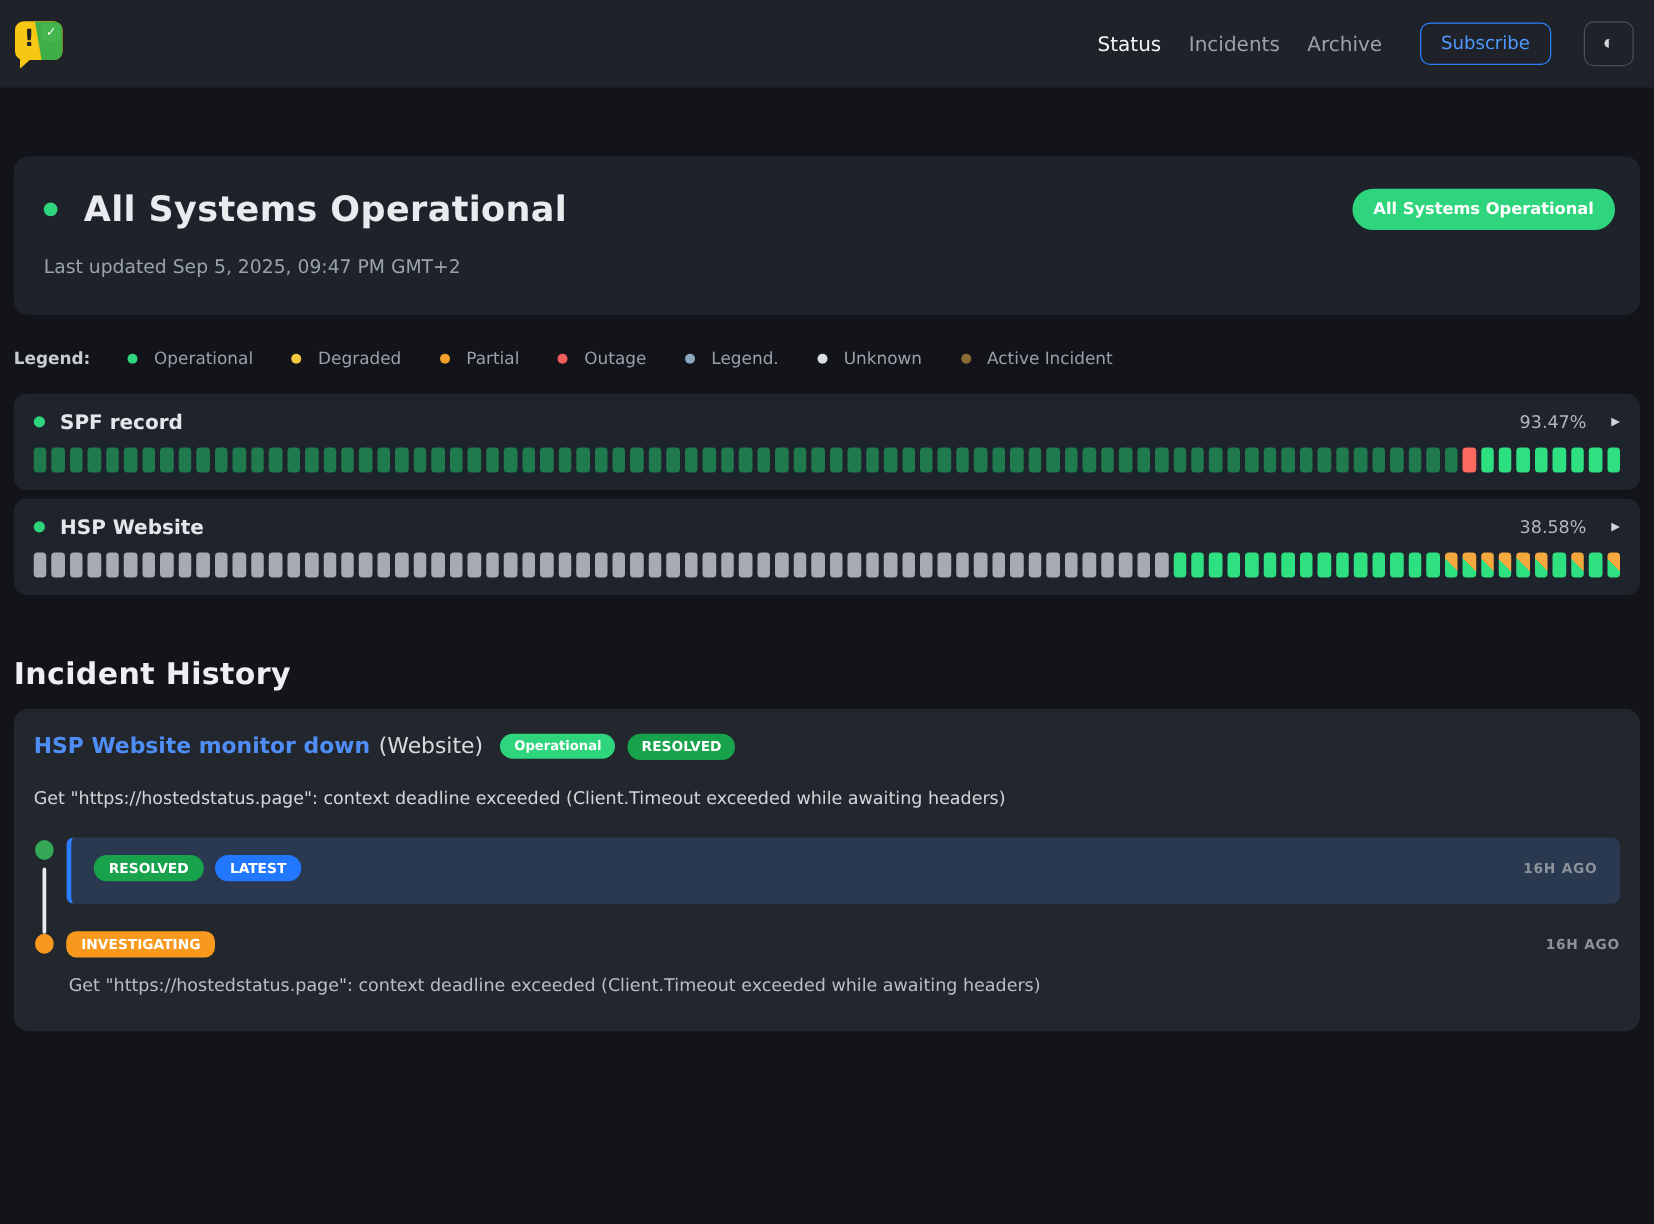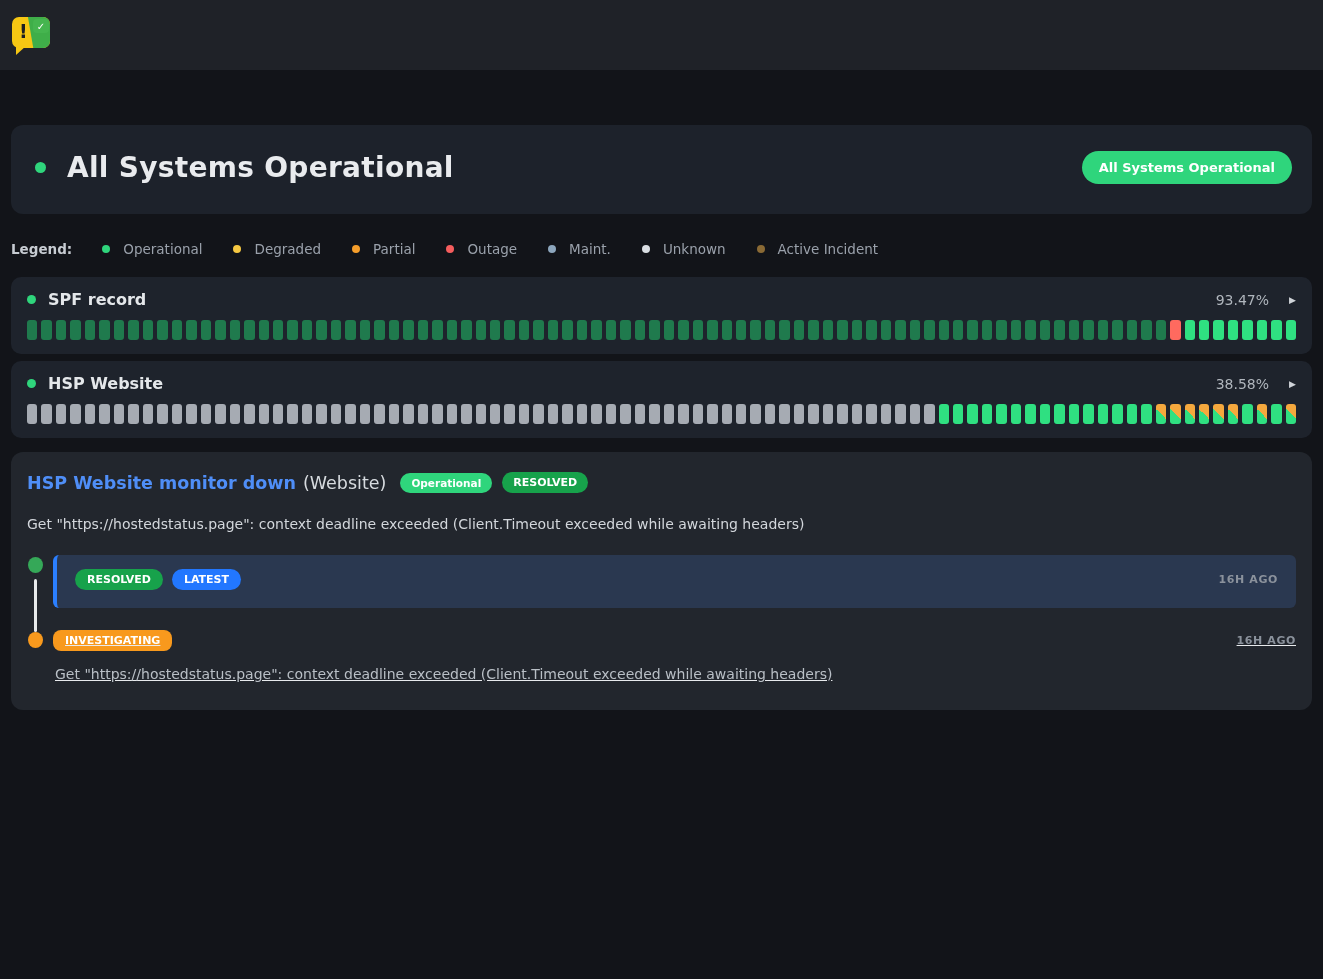--- a/index.html
+++ b/index.html
@@ -67,33 +67,33 @@
   .comp-uptime { font-size:14px; color:#b0b6bd; }
   .comp-chev { margin-left:20px; font-size:9px; color:#d0d4d9; }
   .bars { margin-top:11px; display:flex; gap:4px; height:20px; }
   .bar { flex:1; border-radius:3px; }
   
   .date-heading { margin:23px 11px 0; font-size:15px; font-weight:bold;
     color:#b9bfc7; letter-spacing:0.4px; }
   .date-utc { font-size:13px; font-weight:normal; color:#878e98; }
   .incident-card { margin:14px 11px 0; background:#22262d; border-radius:12px;
     padding:20px 16px 28px; }
-  .inc-title-row { display:flex; align-items:center; }
+  .inc-title-row { display:flex; align-items:flex-start; }
   .inc-title { font-size:17.5px; font-weight:bold; color:#4f8ef7; text-decoration:none; cursor:pointer; }
   .inc-suffix { font-size:17.5px; color:#d7dbdf; margin-left:7px; }
   .badge { color:#fff; font-weight:bold; border-radius:12px; white-space:nowrap; }
   .badge-op { background:#2fd57c; font-size:10.5px; padding:4px 11px; margin-left:14px; }
   .badge-resolved { background:#17a24b; font-size:11px; padding:4px 11px; margin-left:10px; }
   .inc-meta { margin-top:11px; font-size:13.5px; color:#8d949e; }
   .inc-meta strong { color:#c9ced5; }
   .inc-desc { margin-top:23px; font-size:14px; color:#d3d7dc; }
   
   .timeline { margin-top:23px; }
   .tl-item { display:flex; gap:10px; }
-  .tl-item + .tl-item { margin-top:22px;text-decoration:underline; }
+  .tl-item + .tl-item { margin-top:22px; }
   .tl-dotcol { width:16px; flex:none; position:relative; display:flex; justify-content:center; }
   .tl-dot { width:15px; height:16px; border-radius:50%; margin-top:2px; }
   .tl-item:first-child .tl-dotcol::after { content:""; position:absolute; left:6.5px;
     top:24px; bottom:-24px; width:3px; background:#e8eaec; border-radius:2px; }
   .tl-update { flex:1; min-width:0; }
   .tl-update.highlight { background:#2a3850; border-left:4px solid #2b7fff;
     border-radius:6px; padding:14px 18px 18px; }
   .tl-badges { display:flex; align-items:center; gap:9px; }
   .tl-time { margin-left:auto; font-size:11px; font-weight:bold; color:#8b929c; letter-spacing:0.6px; }
   .badge-sm { font-size:11px; padding:4px 12px; }
@@ -108,29 +108,39 @@
   <div class="brand">
     <div class="logo">
       <div class="logo-bubble">
         <div class="logo-green"></div>
         <span class="logo-excl">!</span>
       </div>
       <div class="logo-check">✓</div>
       <div class="logo-tail"></div>
     </div>
   </div>
+  <nav>
+    <a class="nav-link active">Status</a>
+    <a class="nav-link">Incidents</a>
+    <a class="nav-link">Archive</a>
+    <button class="subscribe-btn">Subscribe</button>
+    <button class="theme-btn">
+      <span>◐</span>
+    </button>
+  </nav>
 </header>
 
 <main>
   <section class="hero-card">
     <div class="hero-row">
       <span class="dot hero-dot" style="background: rgb(47, 213, 124);"></span>
       <h1 class="hero-title">All Systems Operational</h1>
       <span class="hero-badge" style="background: rgb(47, 213, 124);">All Systems Operational</span>
     </div>
+    <p class="last-updated">Last updated Sep 5, 2025, 09:47 PM GMT+2</p>
   </section>
 
   <div class="legend">
     <span class="legend-label">Legend:</span>
     <span class="legend-item">
       <span class="dot legend-dot" style="background: rgb(47, 213, 124);"></span>
       <span class="legend-text">Operational</span>
     </span>
     <span class="legend-item">
       <span class="dot legend-dot" style="background: rgb(245, 200, 66);"></span>
@@ -139,21 +149,21 @@
     <span class="legend-item">
       <span class="dot legend-dot" style="background: rgb(245, 158, 43);"></span>
       <span class="legend-text">Partial</span>
     </span>
     <span class="legend-item">
       <span class="dot legend-dot" style="background: rgb(245, 93, 93);"></span>
       <span class="legend-text">Outage</span>
     </span>
     <span class="legend-item">
       <span class="dot legend-dot" style="background: rgb(140, 166, 189);"></span>
-      <span class="legend-text">Maint.</span>
+      <span class="legend-text">Legend.</span>
     </span>
     <span class="legend-item">
       <span class="dot legend-dot" style="background: rgb(217, 222, 227);"></span>
       <span class="legend-text">Unknown</span>
     </span>
     <span class="legend-item">
       <span class="dot legend-dot" style="background: rgb(138, 106, 53);"></span>
       <span class="legend-text">Active Incident</span>
     </span>
   </div>
@@ -354,20 +364,21 @@
         <span class="bar" style="background: linear-gradient(45deg, rgb(47, 224, 129) 50%, rgb(245, 168, 61) 50%);"></span>
         <span class="bar" style="background: linear-gradient(45deg, rgb(47, 224, 129) 50%, rgb(245, 168, 61) 50%);"></span>
         <span class="bar" style="background: linear-gradient(45deg, rgb(47, 224, 129) 50%, rgb(245, 168, 61) 50%);"></span>
         <span class="bar" style="background: rgb(47, 224, 129);"></span>
         <span class="bar" style="background: linear-gradient(45deg, rgb(47, 224, 129) 50%, rgb(245, 168, 61) 50%);"></span>
         <span class="bar" style="background: rgb(47, 224, 129);"></span>
         <span class="bar" style="background: linear-gradient(45deg, rgb(47, 224, 129) 50%, rgb(245, 168, 61) 50%);"></span>
       </div>
   </div>
 
+  <h2 class="section-h">Incident History</h2>
 
 
   <article class="incident-card">
     <div class="inc-title-row">
       <a class="inc-title">HSP Website monitor down</a>
       <span class="inc-suffix">(Website)</span>
       <span class="badge badge-op" style="background: rgb(47, 213, 124);">Operational</span>
       <span class="badge badge-resolved" style="background: rgb(23, 162, 75);">RESOLVED</span>
     </div>
     <p class="inc-desc">Get "https://hostedstatus.page": context deadline exceeded (Client.Timeout exceeded while awaiting headers)</p>

